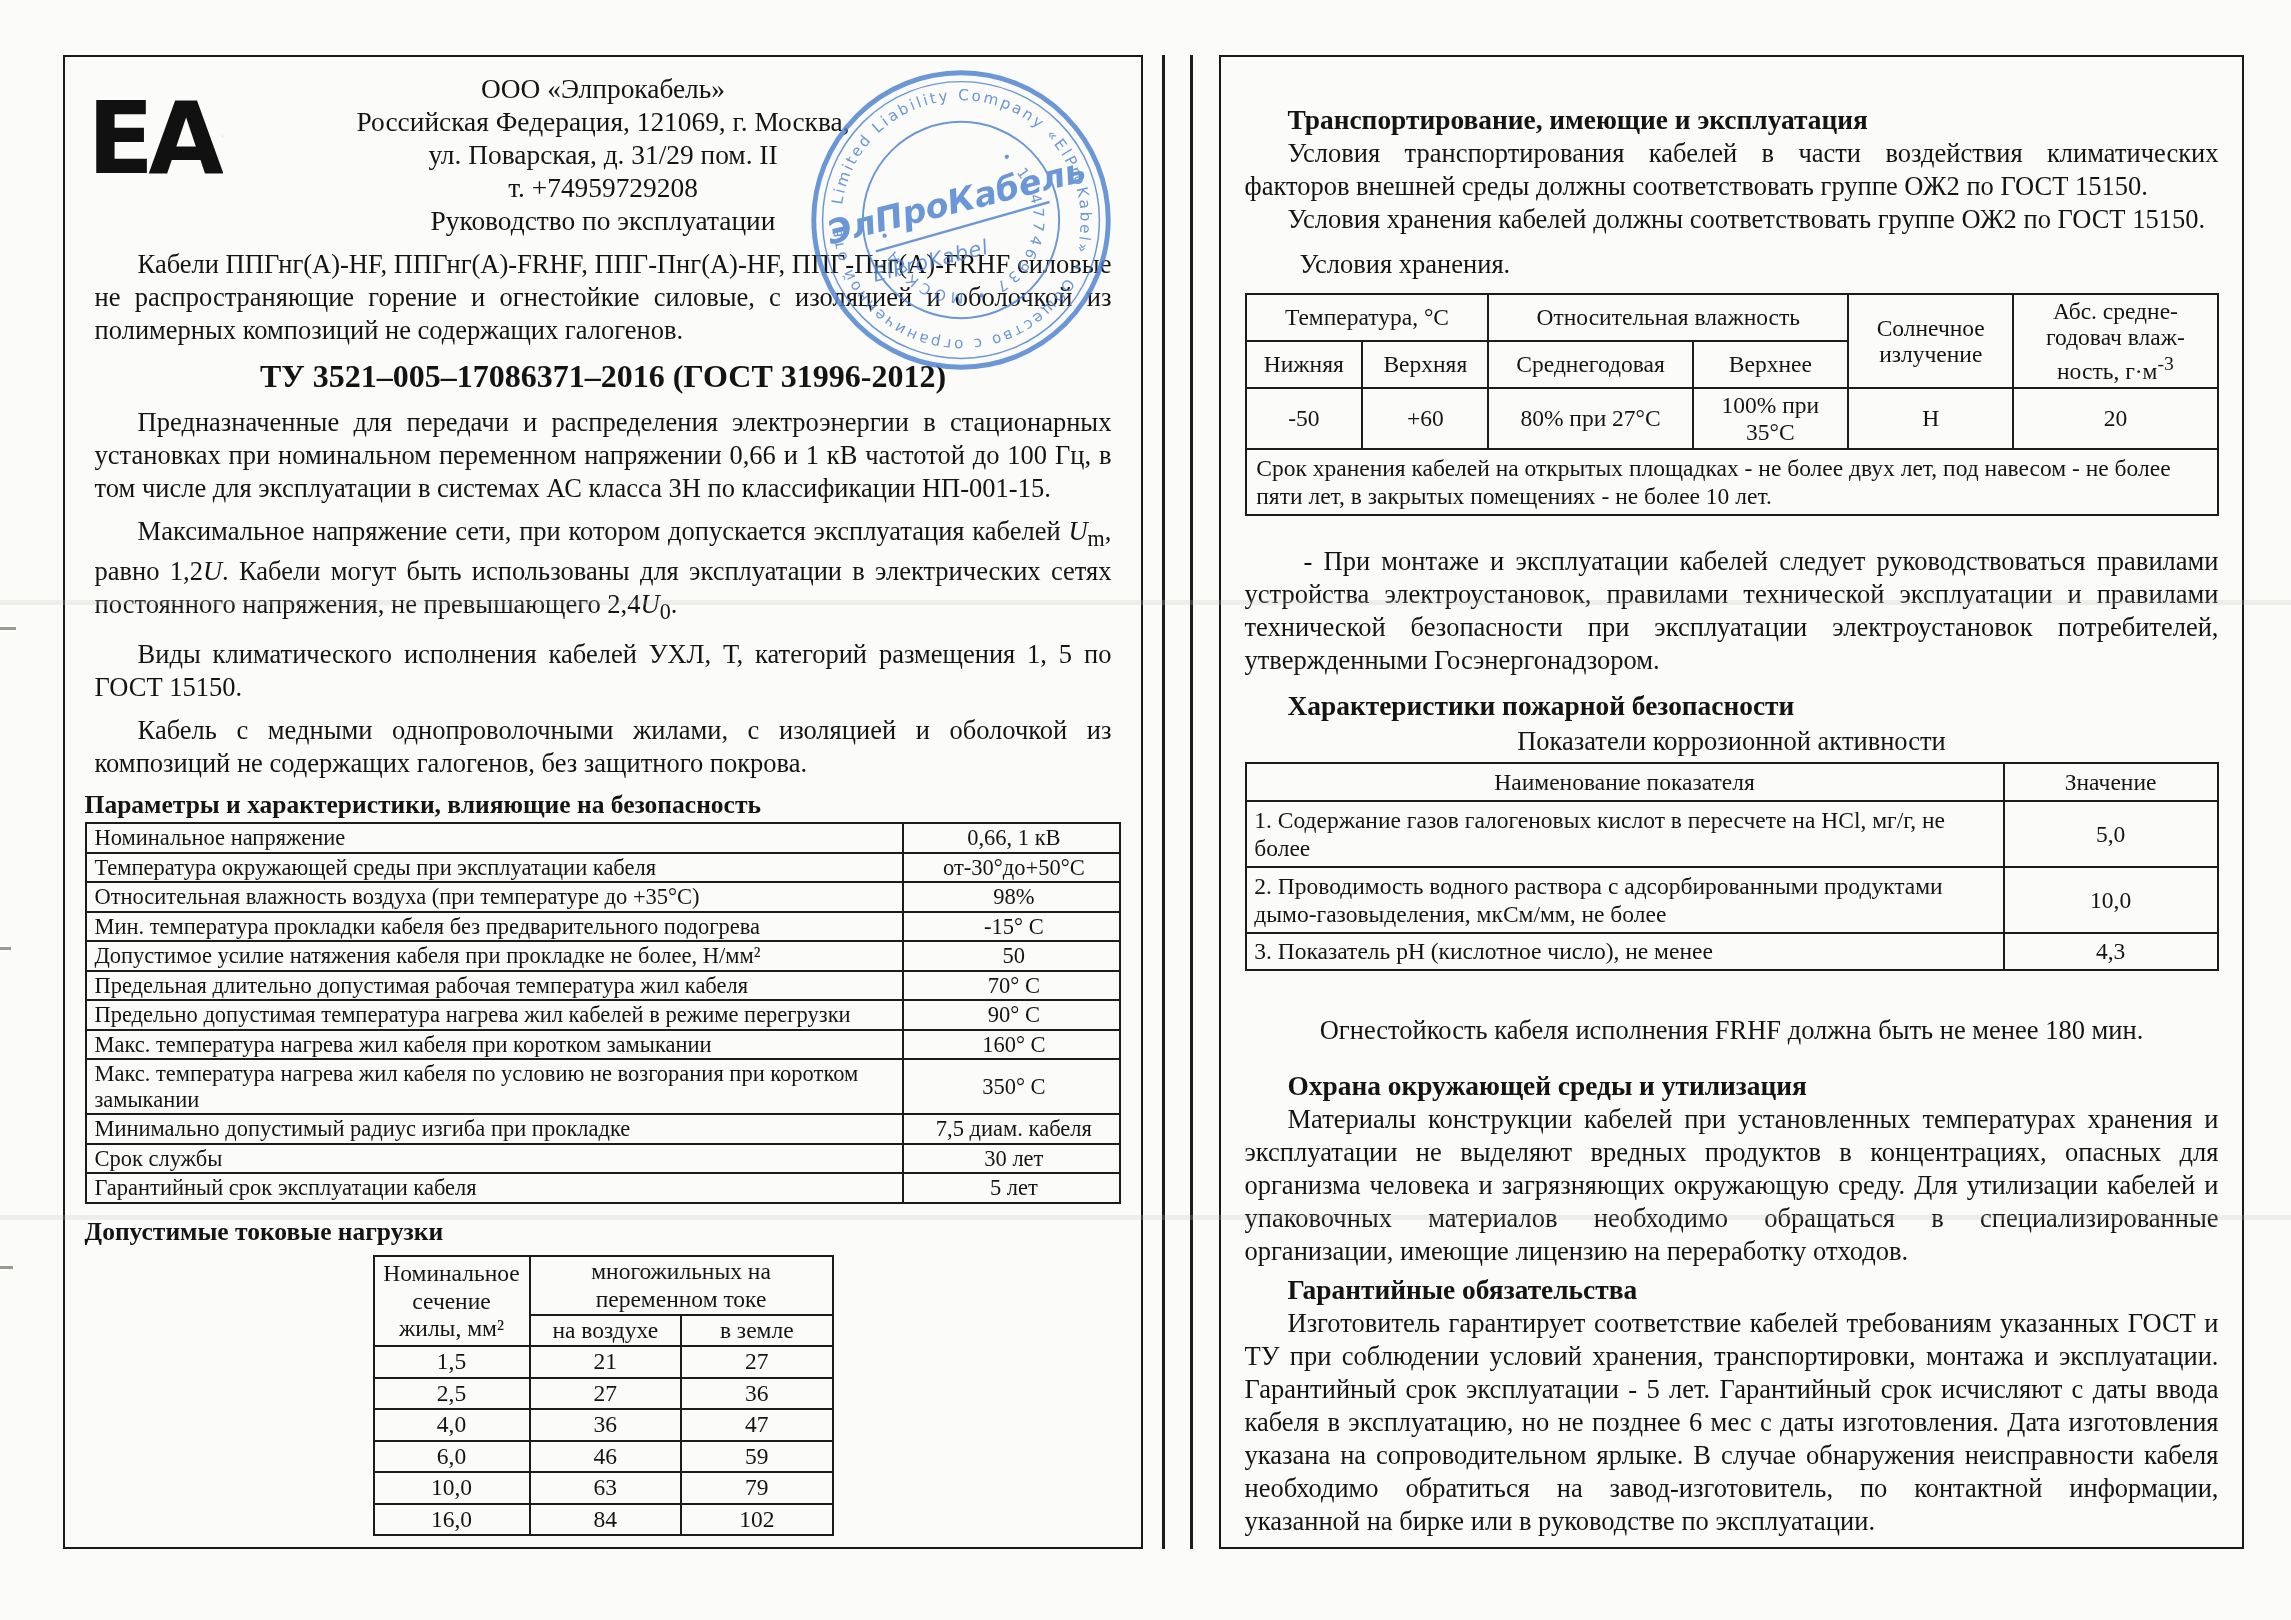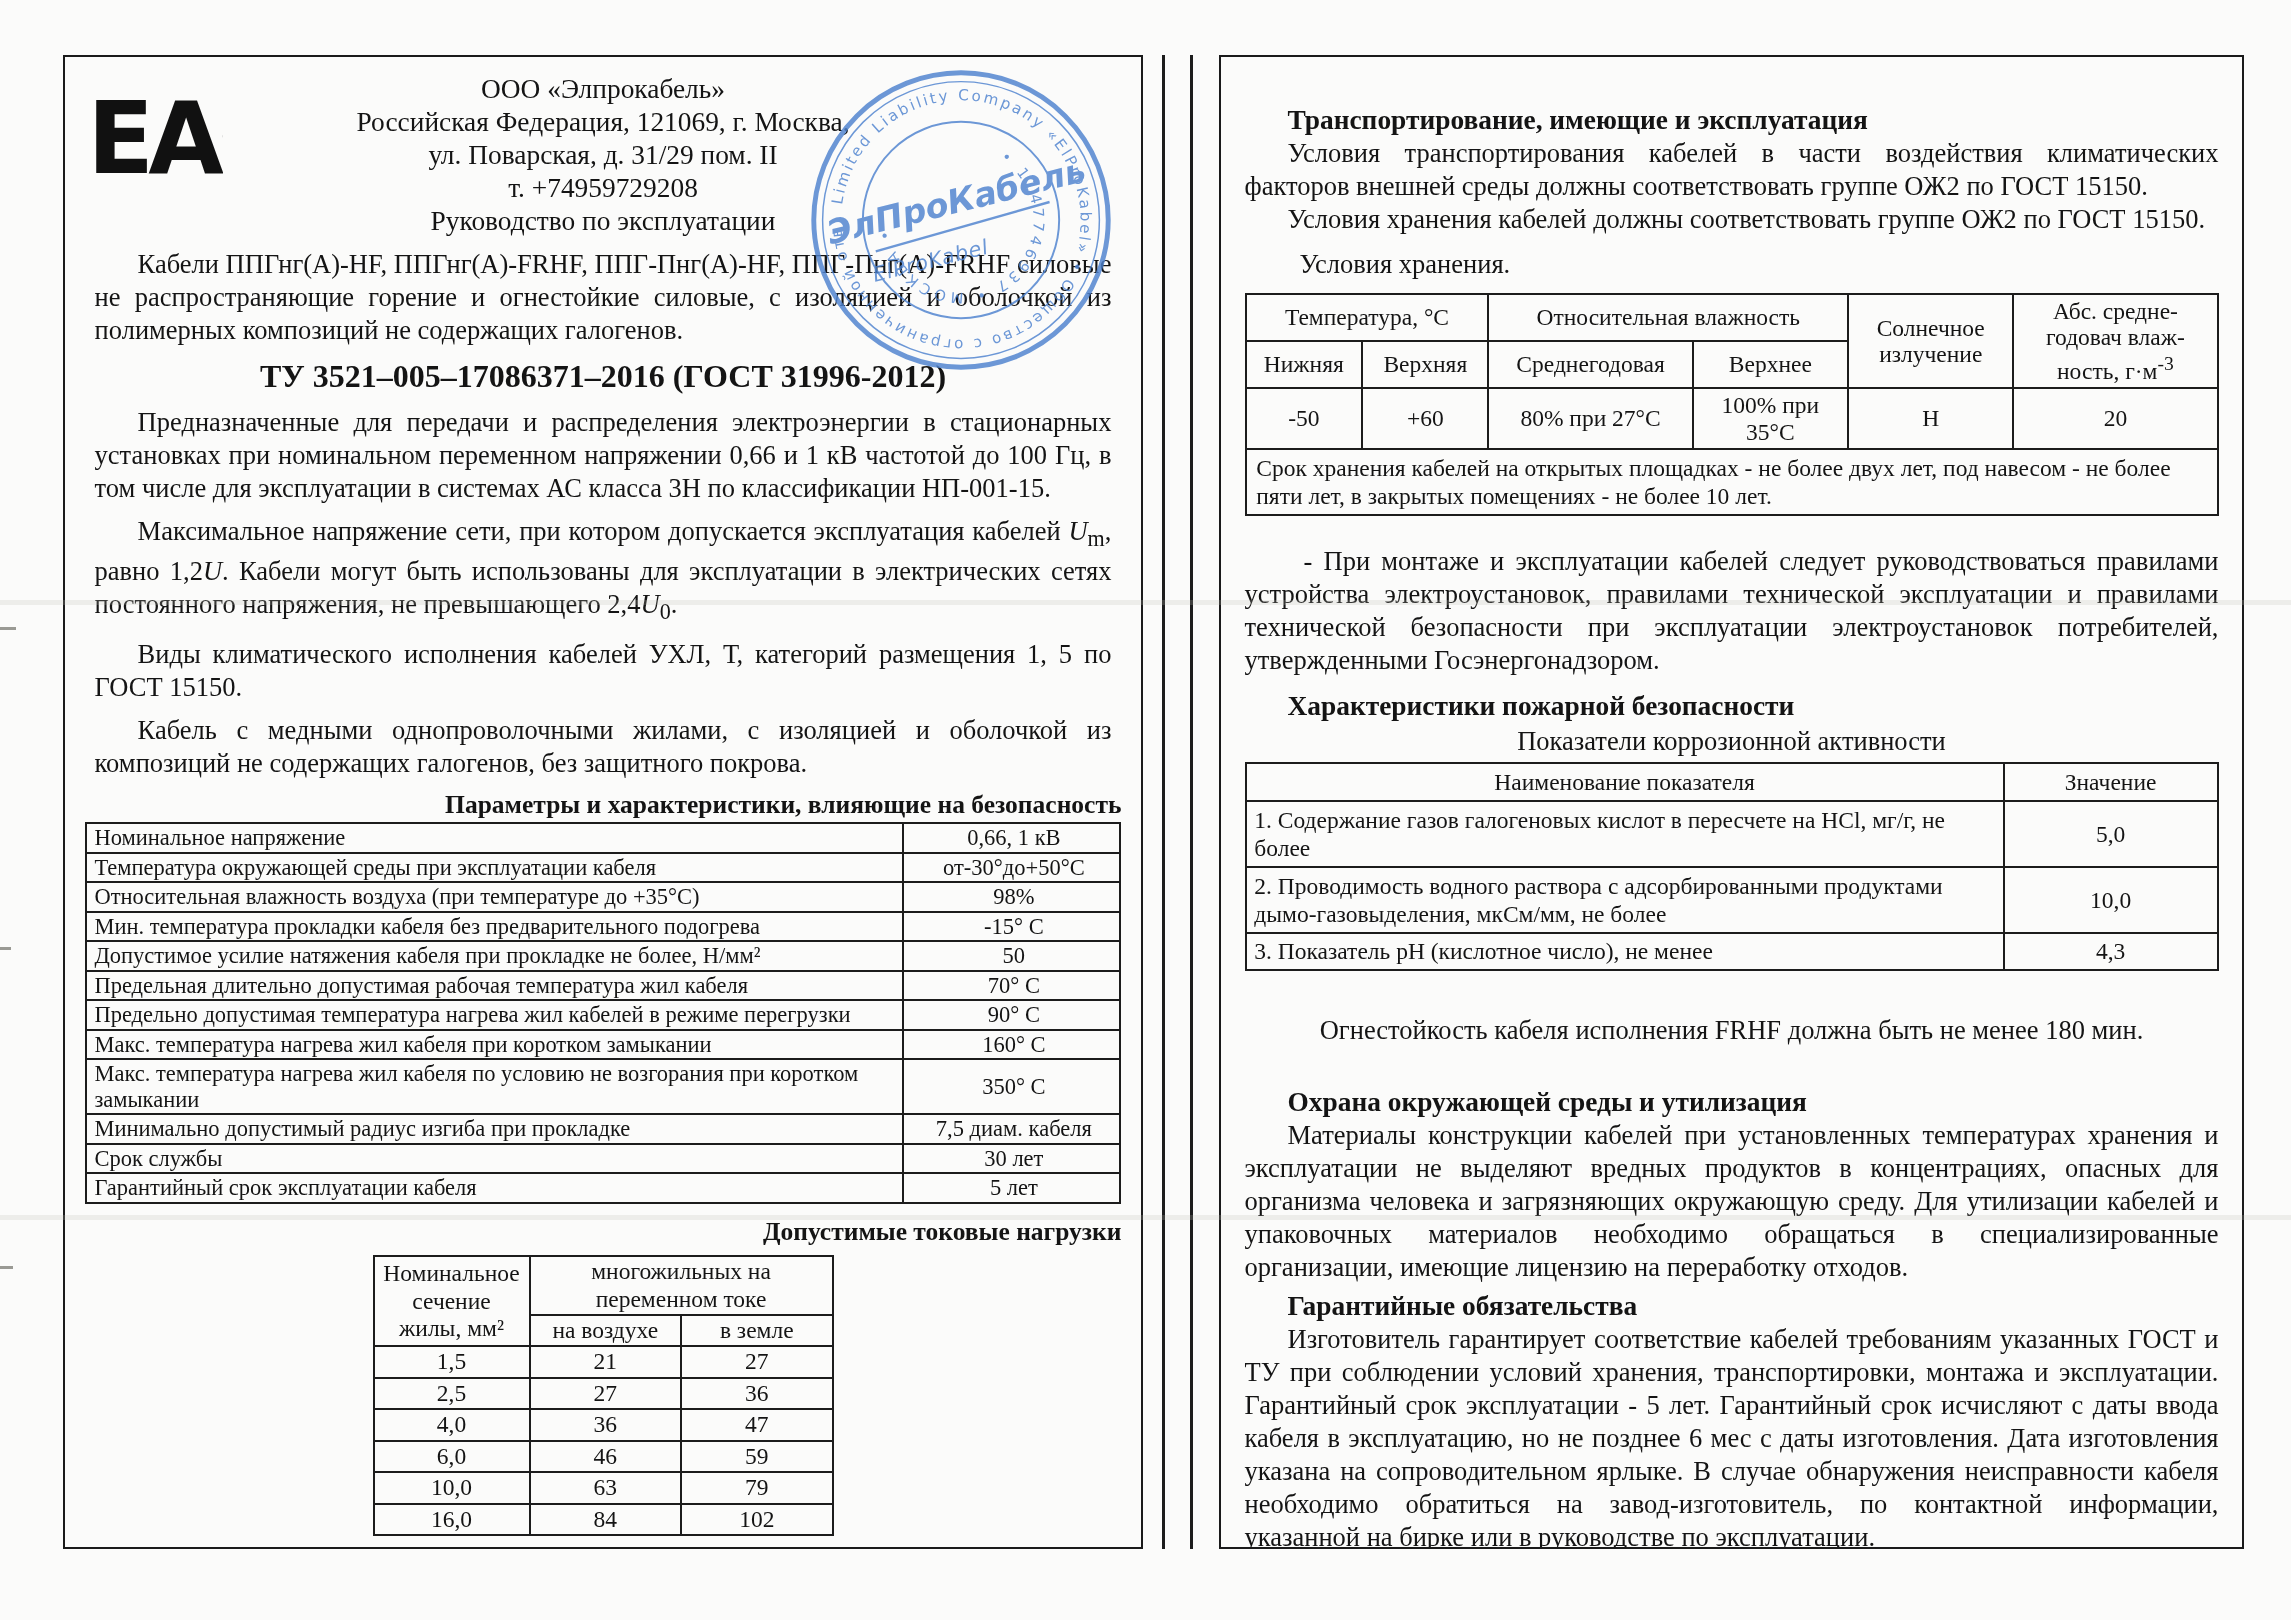--- a/index.html
+++ b/index.html
@@ -13,21 +13,21 @@
   #fold-line-1{left:1162px;}
   #fold-line-2{left:1190px;}
   .scan-band{position:absolute;left:0;width:2292px;height:4.9px;
              background:rgba(185,185,178,0.22);pointer-events:none;z-index:5;}
   .scan-tick{position:absolute;background:#9a9a94;height:2.9px;z-index:5;}
 
   
   .hdr-line{text-align:center;font-size:27.4px;line-height:33px;}
   .body-par{font-size:26.5px;line-height:33px;text-align:justify;text-indent:43px;margin:10px;}
   .tu-heading{font-size:32px;font-weight:bold;text-align:center;margin:5.9px 0 3.9px 0;line-height:39px;}
-  .tbl-title{font-size:25.5px;font-weight:bold;text-align:right;margin:2px 0 2px 0;}
+  .tbl-title{font-size:25.5px;font-weight:bold;text-align:left;margin:2px 0 2px 0;}
   table{border-collapse:collapse;}
   td{border:2px solid #1c1c1c;font-size:22.5px;line-height:25.5px;padding:1px 7.8px;}
   #params-table{width:100%;}
   #params-table td.val{text-align:center;padding-left:12px;}
   #current-table{width:461px;margin:7.8px auto 0 auto;}
   #current-table td{text-align:center;font-size:23.5px;line-height:27.4px;}
   #eac-logo{position:absolute;left:25.5px;top:21.6px;}
   #stamp{position:absolute;left:802px;top:61px;z-index:6;opacity:0.82;}
 
   
@@ -254,21 +254,21 @@
         </tr>
     <tr>
           <td>3. Показатель pH (кислотное число), не менее</td>
           <td class="val">4,3</td>
         </tr>
   </tbody>
     </table>
 
   <p class="center-note">Огнестойкость кабеля исполнения FRHF должна быть не менее 180 мин.</p>
 
-  <p class="section-heading" style="margin-top:39px;">Охрана окружающей среды и утилизация</p>
+  <p class="section-heading" style="margin-top:23px;">Охрана окружающей среды и утилизация</p>
   <p class="rp-par">Материалы конструкции кабелей при установленных температурах хранения и эксплуатации не выделяют вредных продуктов в концентрациях, опасных для организма человека и загрязняющих окружающую среду. Для утилизации кабелей и упаковочных материалов необходимо обращаться в специализированные организации, имеющие лицензию на переработку отходов.</p>
 
   <p class="section-heading" style="margin-top:5.9px;">Гарантийные обязательства</p>
   <p class="rp-par">Изготовитель гарантирует соответствие кабелей требованиям указанных ГОСТ и ТУ при соблюдении условий хранения, транспортировки, монтажа и эксплуатации. Гарантийный срок эксплуатации - 5 лет.  Гарантийный срок исчисляют с даты ввода кабеля в эксплуатацию, но не позднее 6 мес с даты изготовления. Дата изготовления указана на сопроводительном ярлыке. В случае обнаружения неисправности кабеля необходимо обратиться на завод-изготовитель, по контактной информации, указанной на бирке или в руководстве по эксплуатации.</p>
 </div>
 
 <div class="fold-line" id="fold-line-1"></div>
 <div class="fold-line" id="fold-line-2"></div>
 
 <svg id="stamp" width="318" height="318" viewBox="-162 -162 324 324">

